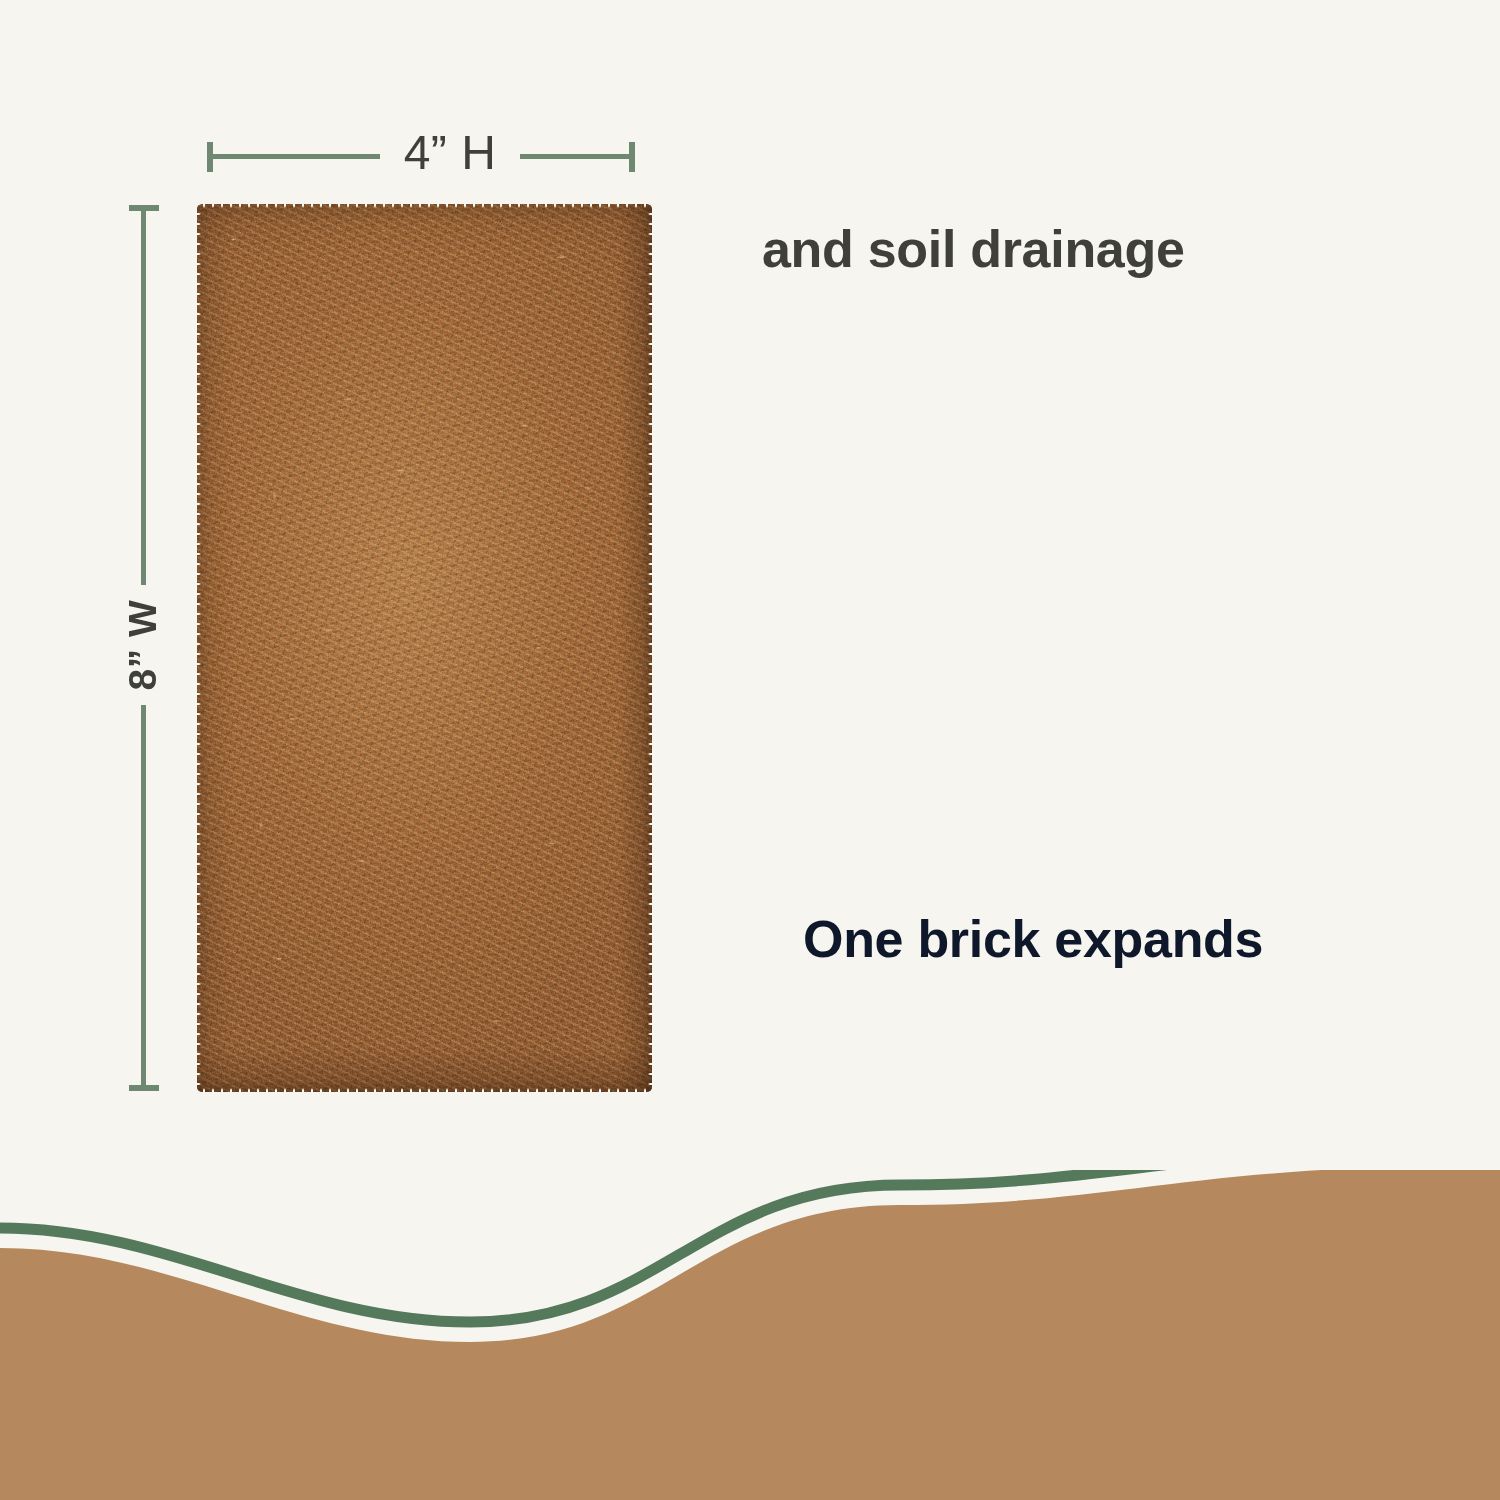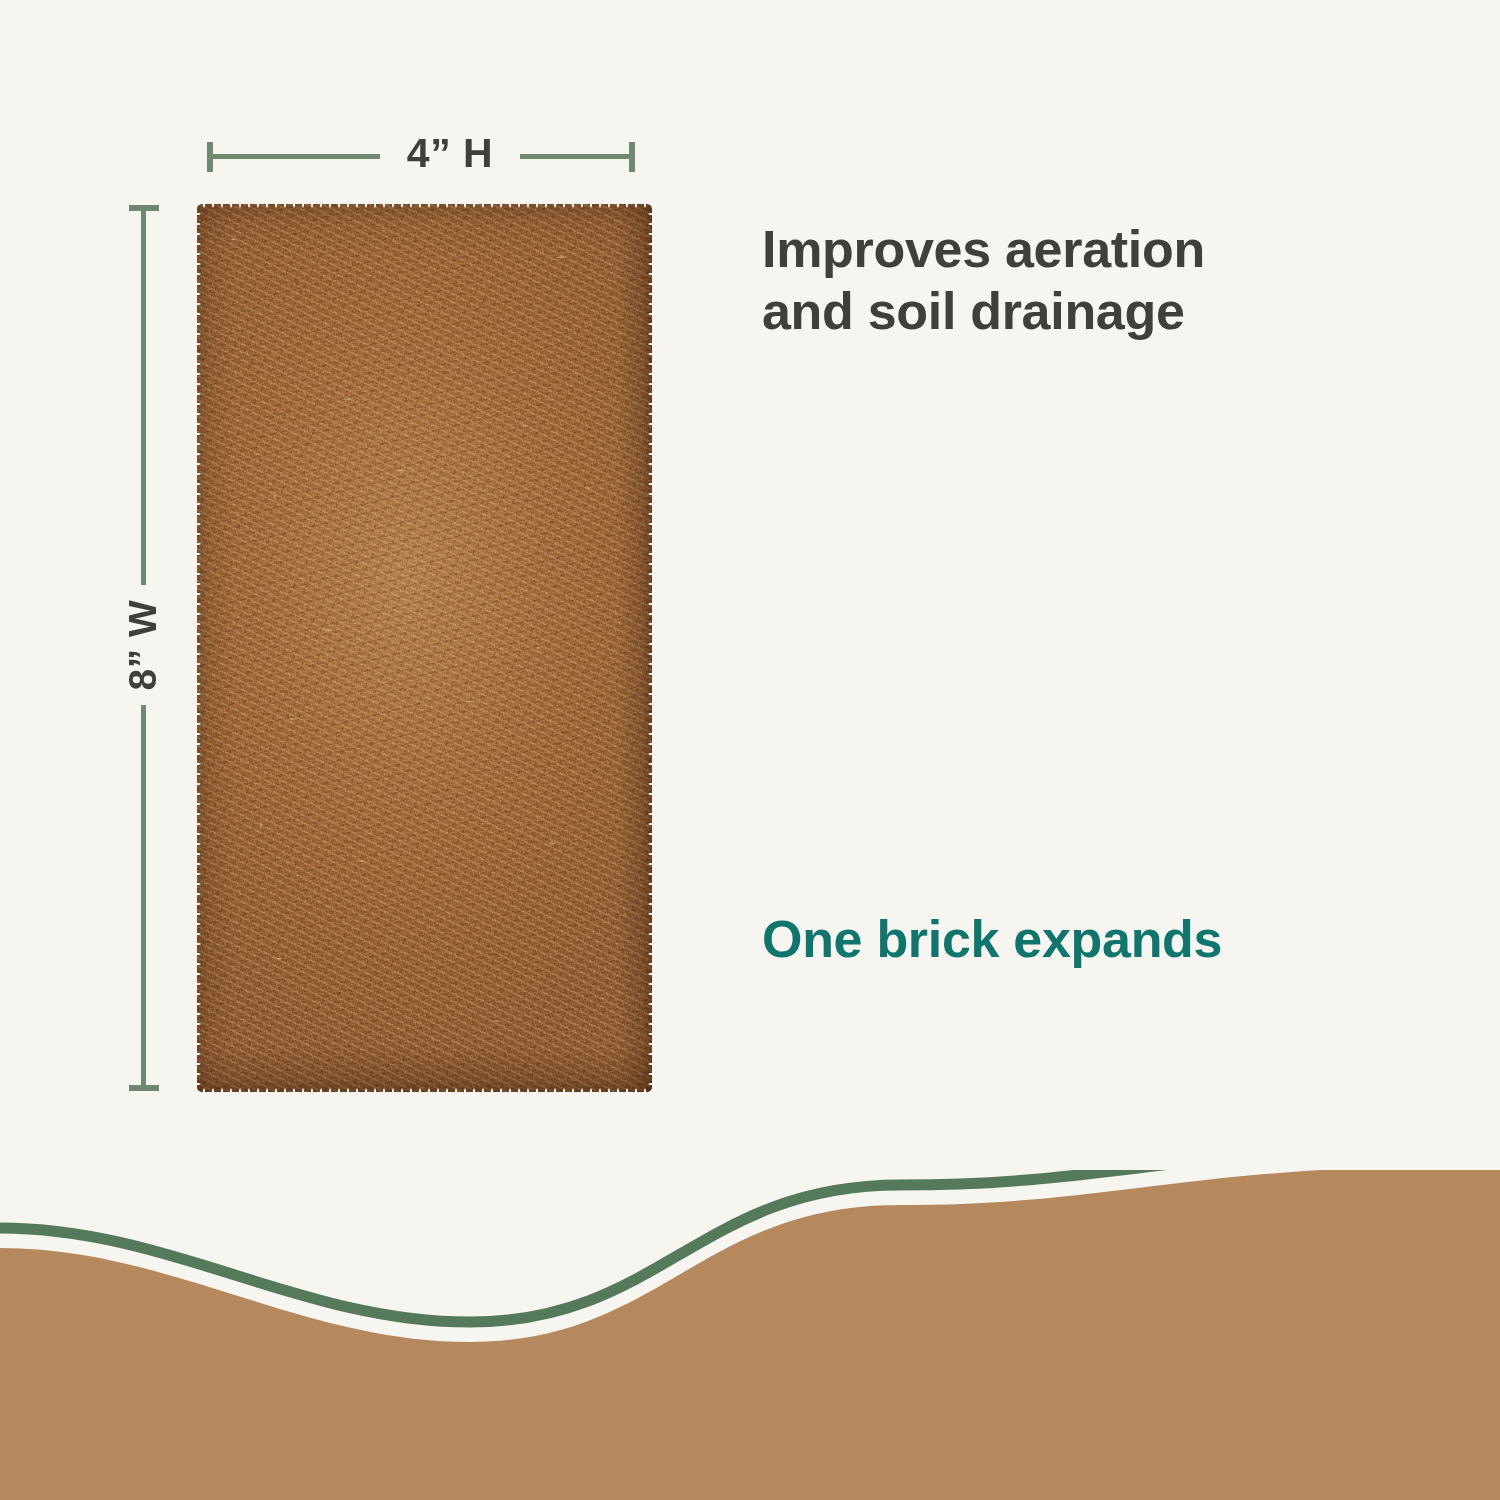--- a/index.html
+++ b/index.html
@@ -42,22 +42,22 @@
   }
   .cap-v.left  { left: 207px; }
   .cap-v.right { left: 629px; }
 
   .dim-label-h {
     position: absolute;
     left: 380px;
     top: 125px;
     width: 120px;
     text-align: center;
-    font-size: 41px;
-    font-weight: bold;
+    font-size: 48px;
+    font-weight: normal;
     color: #3b3b38;
     letter-spacing: 0.5px;
     background: #f6f5ef;
     padding: 0 10px;
     line-height: 56px;
   }
 
   .dim-line-v {
     position: absolute;
     left: 141px;
@@ -257,26 +257,25 @@
 
   <div class="brick-wrap">
     <div class="brick"></div>
     <div class="brick-grain"></div>
     <div class="brick-shade"></div>
     <div class="brick-edge"></div>
     <div class="brick-edge-v"></div>
   </div>
 
   <div class="benefit" id="benefit-0" style="color: rgb(63, 63, 59);">
-    <span class="ln">Improves aeration</span>
     <span class="ln">and soil drainage</span>
   </div>
 
 
-  <div class="benefit" id="benefit-2" style="color: #0f766e;">
+  <div class="benefit" id="benefit-2" style="color: #0f172a; margin-left: 41px;">
     <span class="ln">One brick expands</span>
   </div>
 
   <svg id="wave" viewBox="0 0 1500 330" preserveAspectRatio="none">
     <path id="wave-fill" d="M0,78 C170,78 300,172 470,172 C660,172 700,35 900,35 C1120,35 1180,-5 1500,-5 L1500,330 L0,330 Z" fill="#b5885e"></path>
     <path id="wave-stroke" d="M0,58 C170,58 300,152 470,152 C660,152 700,15 900,15 C1120,15 1180,-25 1500,-25" fill="none" stroke-width="11" stroke-linecap="round" stroke="#557a5b"></path>
   </svg>
 
 </div>
 

